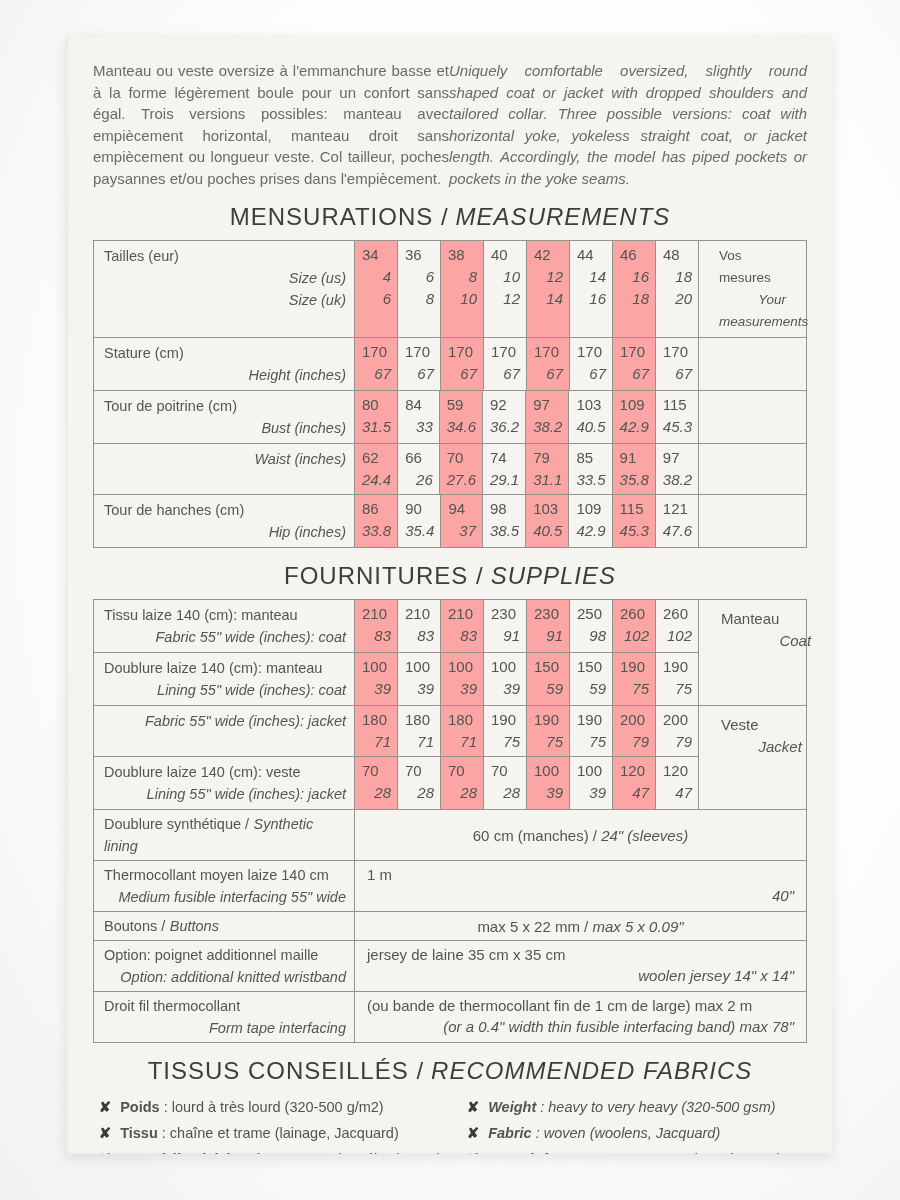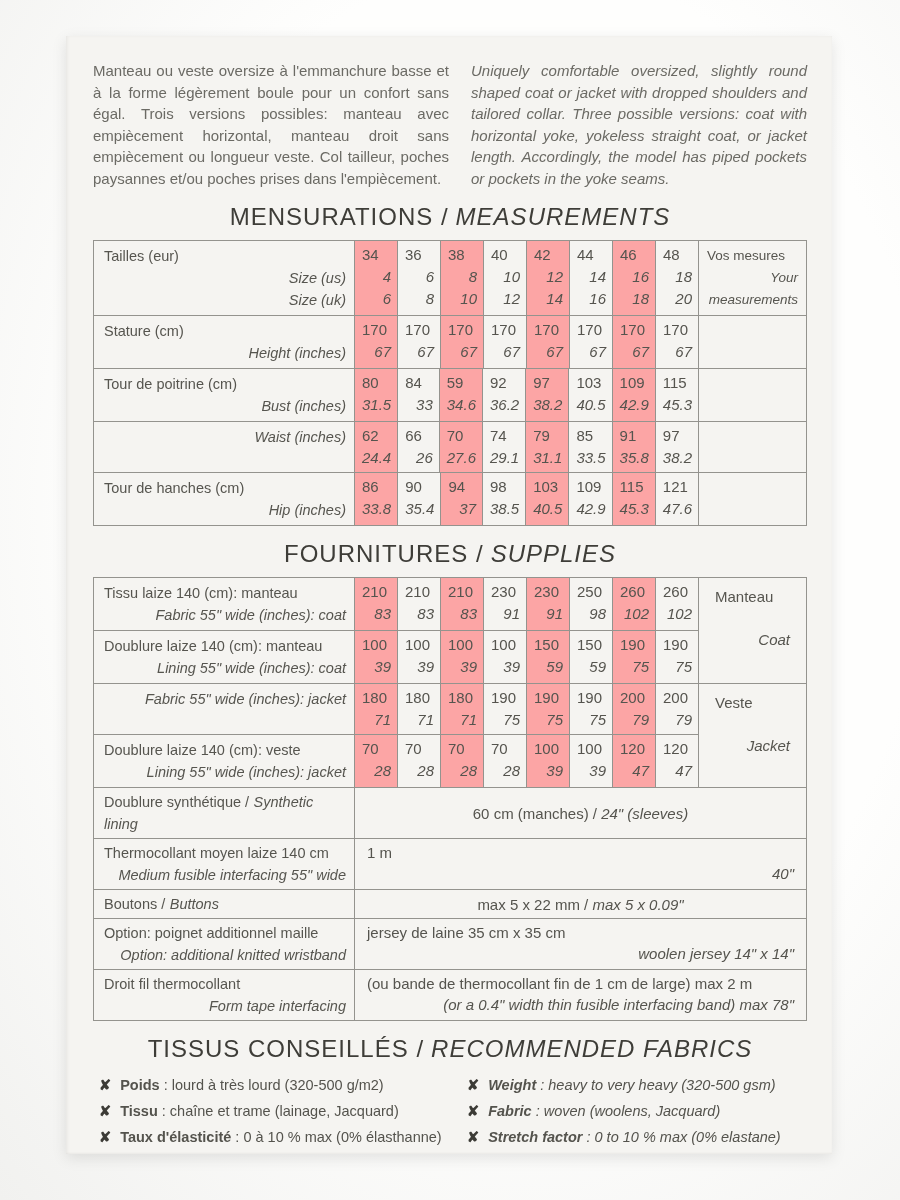--- a/index.html
+++ b/index.html
@@ -11,48 +11,48 @@
     color:#55544e;
   }
   .card {
     position:absolute; left:66px; top:36px; width:766px; height:1118px;
     background:#f5f4f1;
     box-shadow: 0 4px 14px rgba(0,0,0,0.10), 2px 0 3px rgba(0,0,0,0.04) inset, 0 -1px 2px rgba(0,0,0,0.03) inset;
     padding:24px 25px 0 27px;
     overflow:hidden;
   }
   
-  .intro { display:flex; gap:22px; margin-bottom:10px; }
+  .intro { display:flex; margin-bottom:10px; }
   .intro p { font-size:15px; line-height:21.5px; color:#6b6a64; text-align:justify; }
   .intro .fr { width:356px; flex:none; }
   .intro .en { flex:1; font-style:italic; }
   
   .sec { text-align:center; font-size:24px; font-weight:500; letter-spacing:1px; color:#3e3d38; margin:14px 0 9px; }
   .sec .t-en { font-style:italic; margin-left:7px; }
   
   .tbl { border:1px solid #94938e; }
   .row { display:flex; }
   .bt { border-top:1px solid #94938e; }
   .lcell { width:260px; flex:none; padding:4px 8px 4px 10px; }
   .lfr { font-size:14.5px; line-height:22px; color:#56554f; text-align:left; }
   .len { font-size:14.5px; line-height:22px; color:#56554f; font-style:italic; text-align:right; }
   .ncells { flex:1; display:flex; }
   .ncell { flex:1; border-left:1px solid #94938e; padding:3px 6px 3px 7px; display:flex; flex-direction:column; }
   .ncell.shade { background:#fca5a5; }
   .nv { font-size:15px; line-height:22px; color:#55544e; }
   .nv.t { text-align:left; }
   .nv.s { text-align:right; font-style:italic; }
-  .tail { width:108px; flex:none; border-left:1px solid #94938e; padding:4px 8px; }
+  .tail { width:108px; flex:none; border-left:1px solid #94938e; padding:4px 20px; }
   .hrow { min-height:72px; }
   .mrow { min-height:51px; }
   .grow { min-height:49px; }
   
   .span-block { display:flex; }
   .span-left { flex:1; }
-  .gcell { width:108px; flex:none; border-left:1px solid #94938e; padding:6px 16px; display:flex; flex-direction:column; }
+  .gcell { width:108px; flex:none; border-left:1px solid #94938e; padding:6px 22px; display:flex; flex-direction:row; }
   .gfr { font-size:15px; color:#56554f; margin-top:4px; }
   .gen { font-size:15px; color:#56554f; font-style:italic; text-align:right; margin-top:26px; }
   
   .irow { display:flex; }
   .ilabel { width:260px; flex:none; padding:3px 8px 3px 10px; }
   .ilabel .inline-en { font-style:italic; }
   .ival { flex:1; border-left:1px solid #94938e; padding:3px 12px; display:flex; flex-direction:column; justify-content:flex-start; }
   .ival .vline { font-size:15px; line-height:21px; color:#55544e; }
   .ival .vl { text-align:left; }
   .ival .vr { text-align:right; font-style:italic; }

